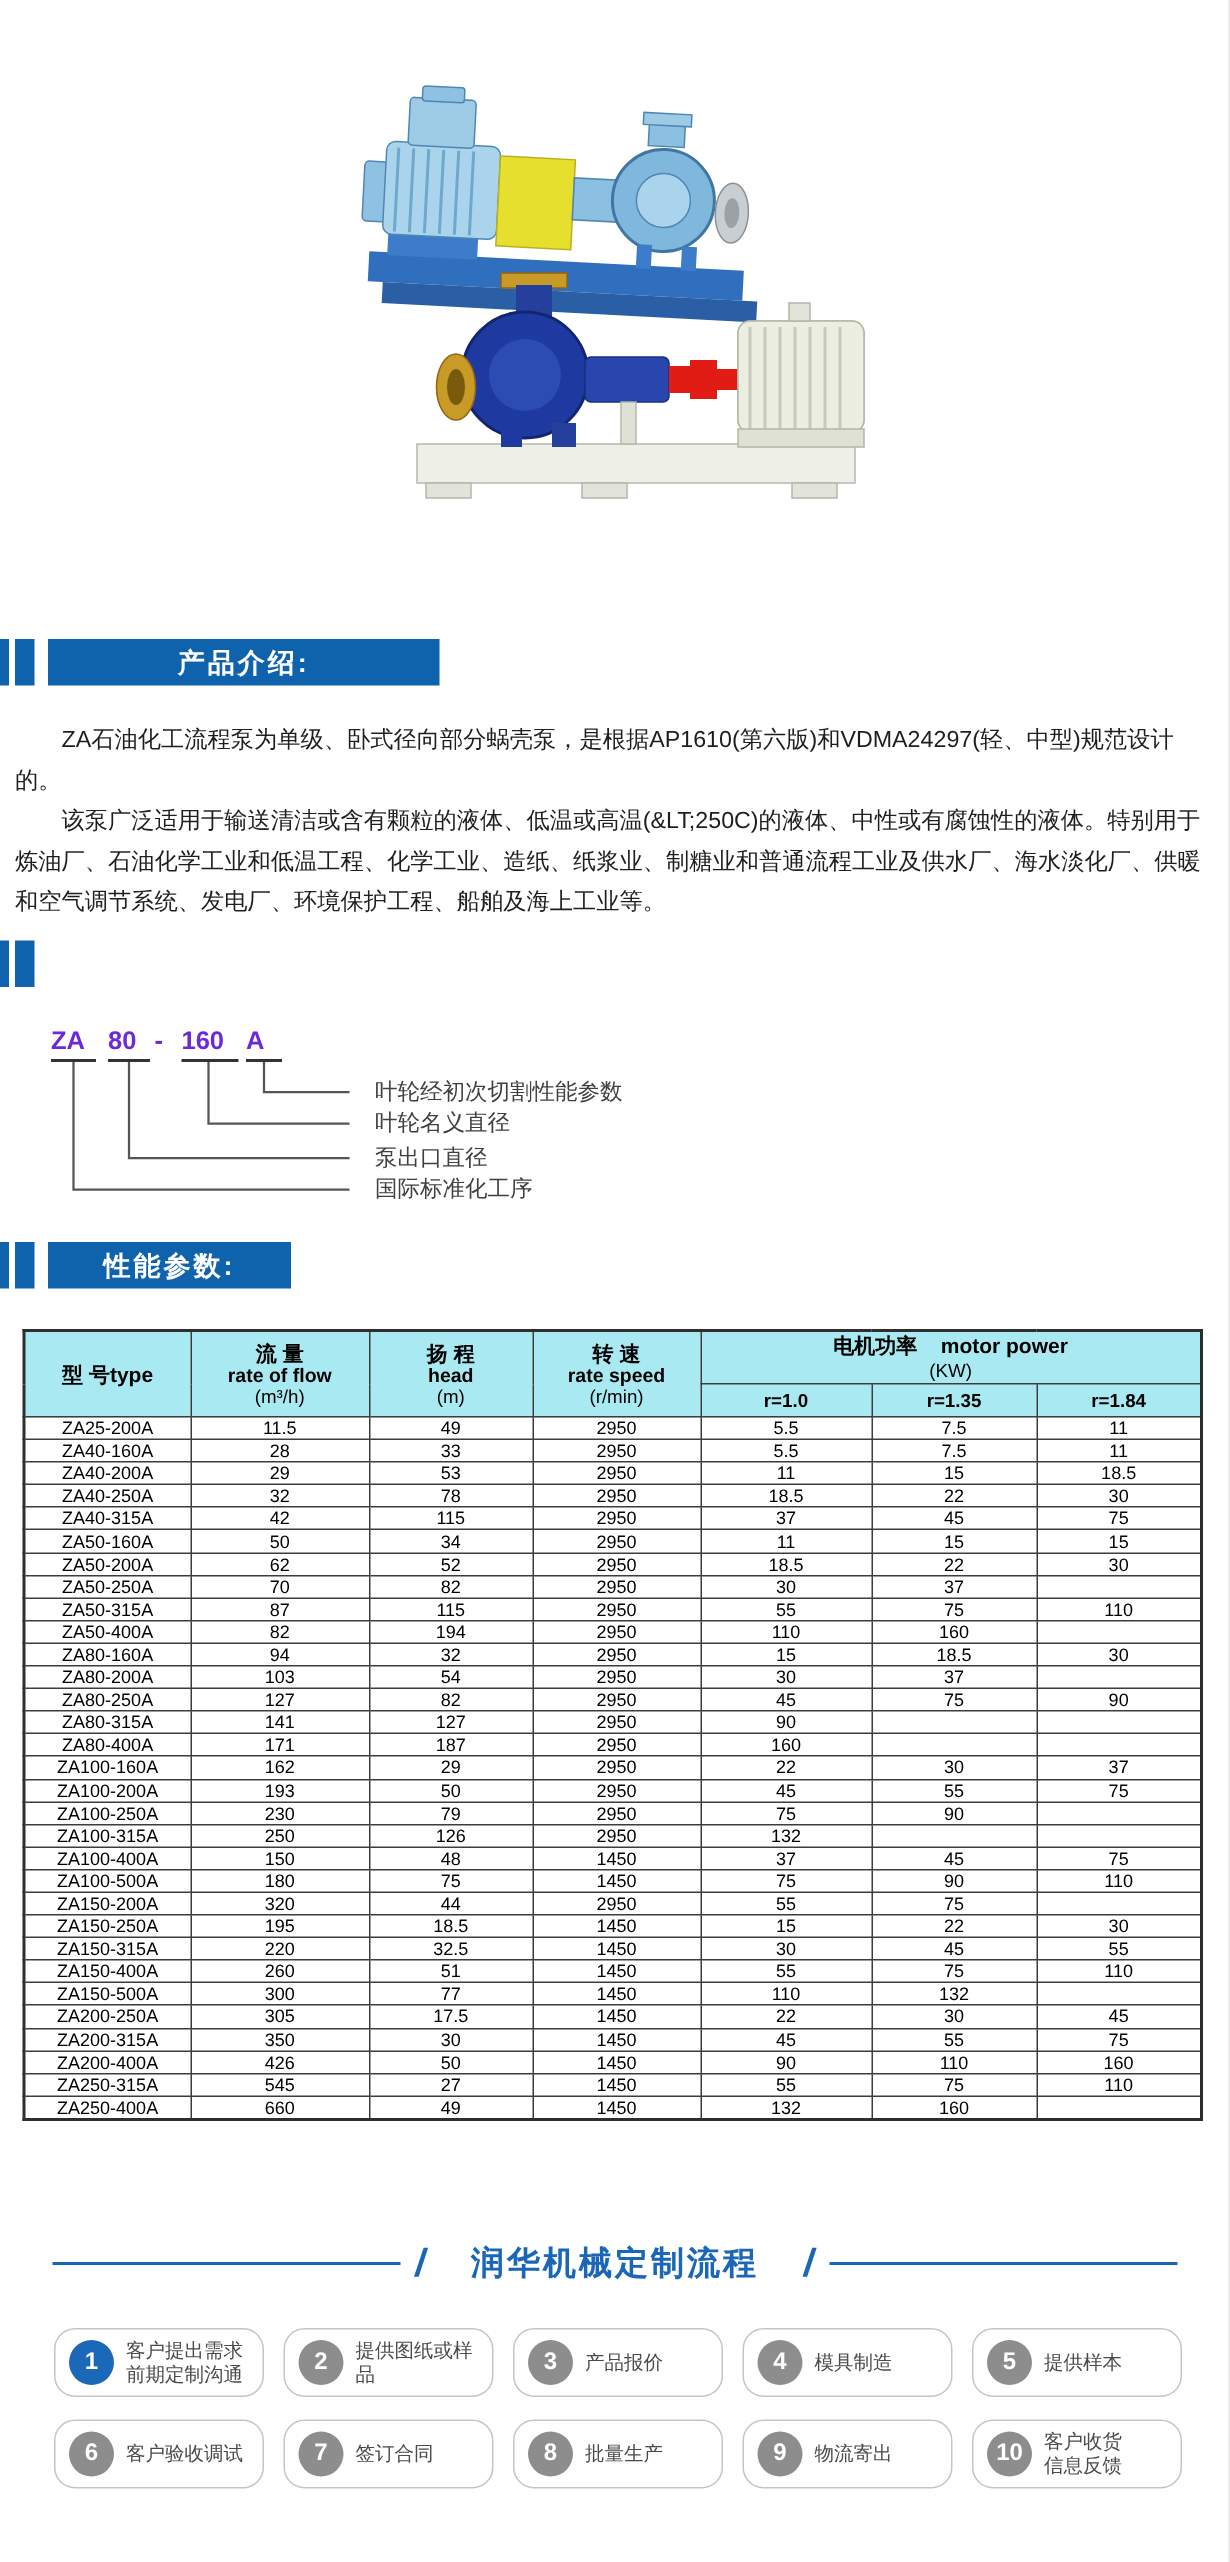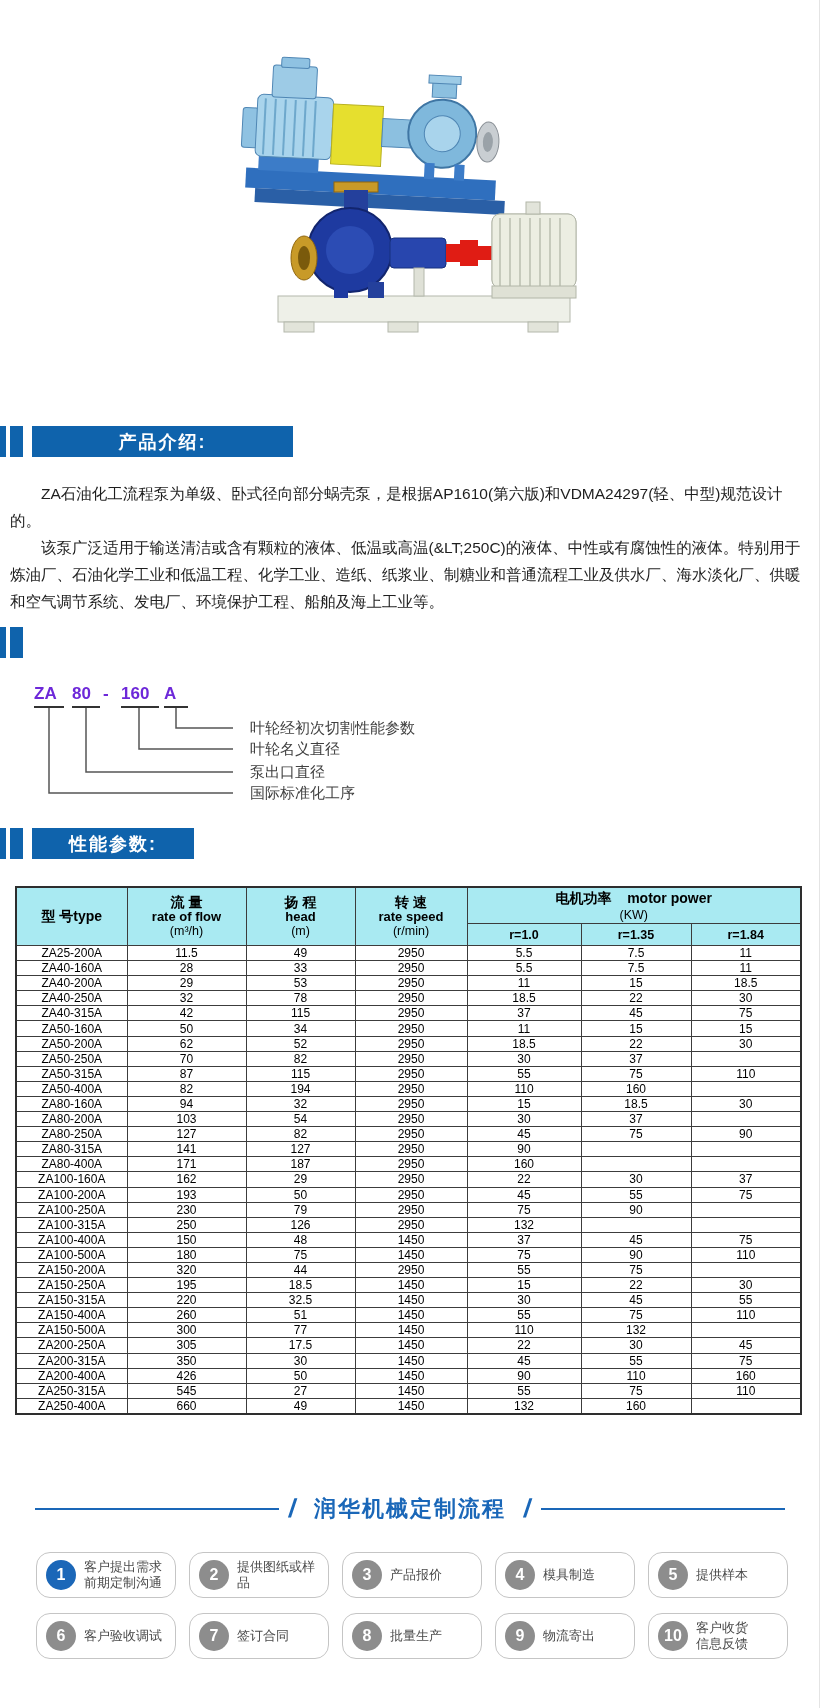--- a/index.html
+++ b/index.html
@@ -41,21 +41,21 @@
   .h-power{font-size:14px;}
   .h-sub{font-size:12.5px;height:19px;}
   table.perf td{font-size:12px;height:14.1px;line-height:12px;color:#000;padding:0;}
   td.c-type{font-size:12px;margin-top:26px;}
 
   
   .proc-title{position:absolute;left:35px;top:1493px;width:750px;display:flex;align-items:center;
               color:#1a67b8;}
   .proc-title .line{flex:1;height:2px;background:#1a67b8;}
   .proc-title .slash{font-size:26px;font-weight:bold;margin:0 10px;transform:skewX(-8deg);}
-  .proc-title .t{font-size:22px;font-weight:bold;letter-spacing:2px;margin:0 8px;white-space:nowrap;}
+  .proc-title .t{font-size:22px;font-weight:bold;letter-spacing:2px;margin:0 20px;white-space:nowrap;}
 
   .steps{position:absolute;left:36px;top:1552px;width:752px;display:grid;
          grid-template-columns:repeat(5,1fr);gap:15px 13px;}
   .step{height:46px;border:1px solid #c5c5c5;border-radius:14px;background:#fff;
         display:flex;align-items:center;padding:0 6px 0 9px;box-sizing:border-box;gap:8px;}
   .step-num{min-width:30px;width:30px;height:30px;border-radius:50%;background:#8d8d8d;color:#fff;
             font-size:16px;font-weight:bold;display:flex;align-items:center;justify-content:center;}
   .step-num.active{background:#1b67b8;}
   .step-label{font-size:13px;color:#4a4a4a;line-height:16px;white-space:pre-line;}
 </style>

